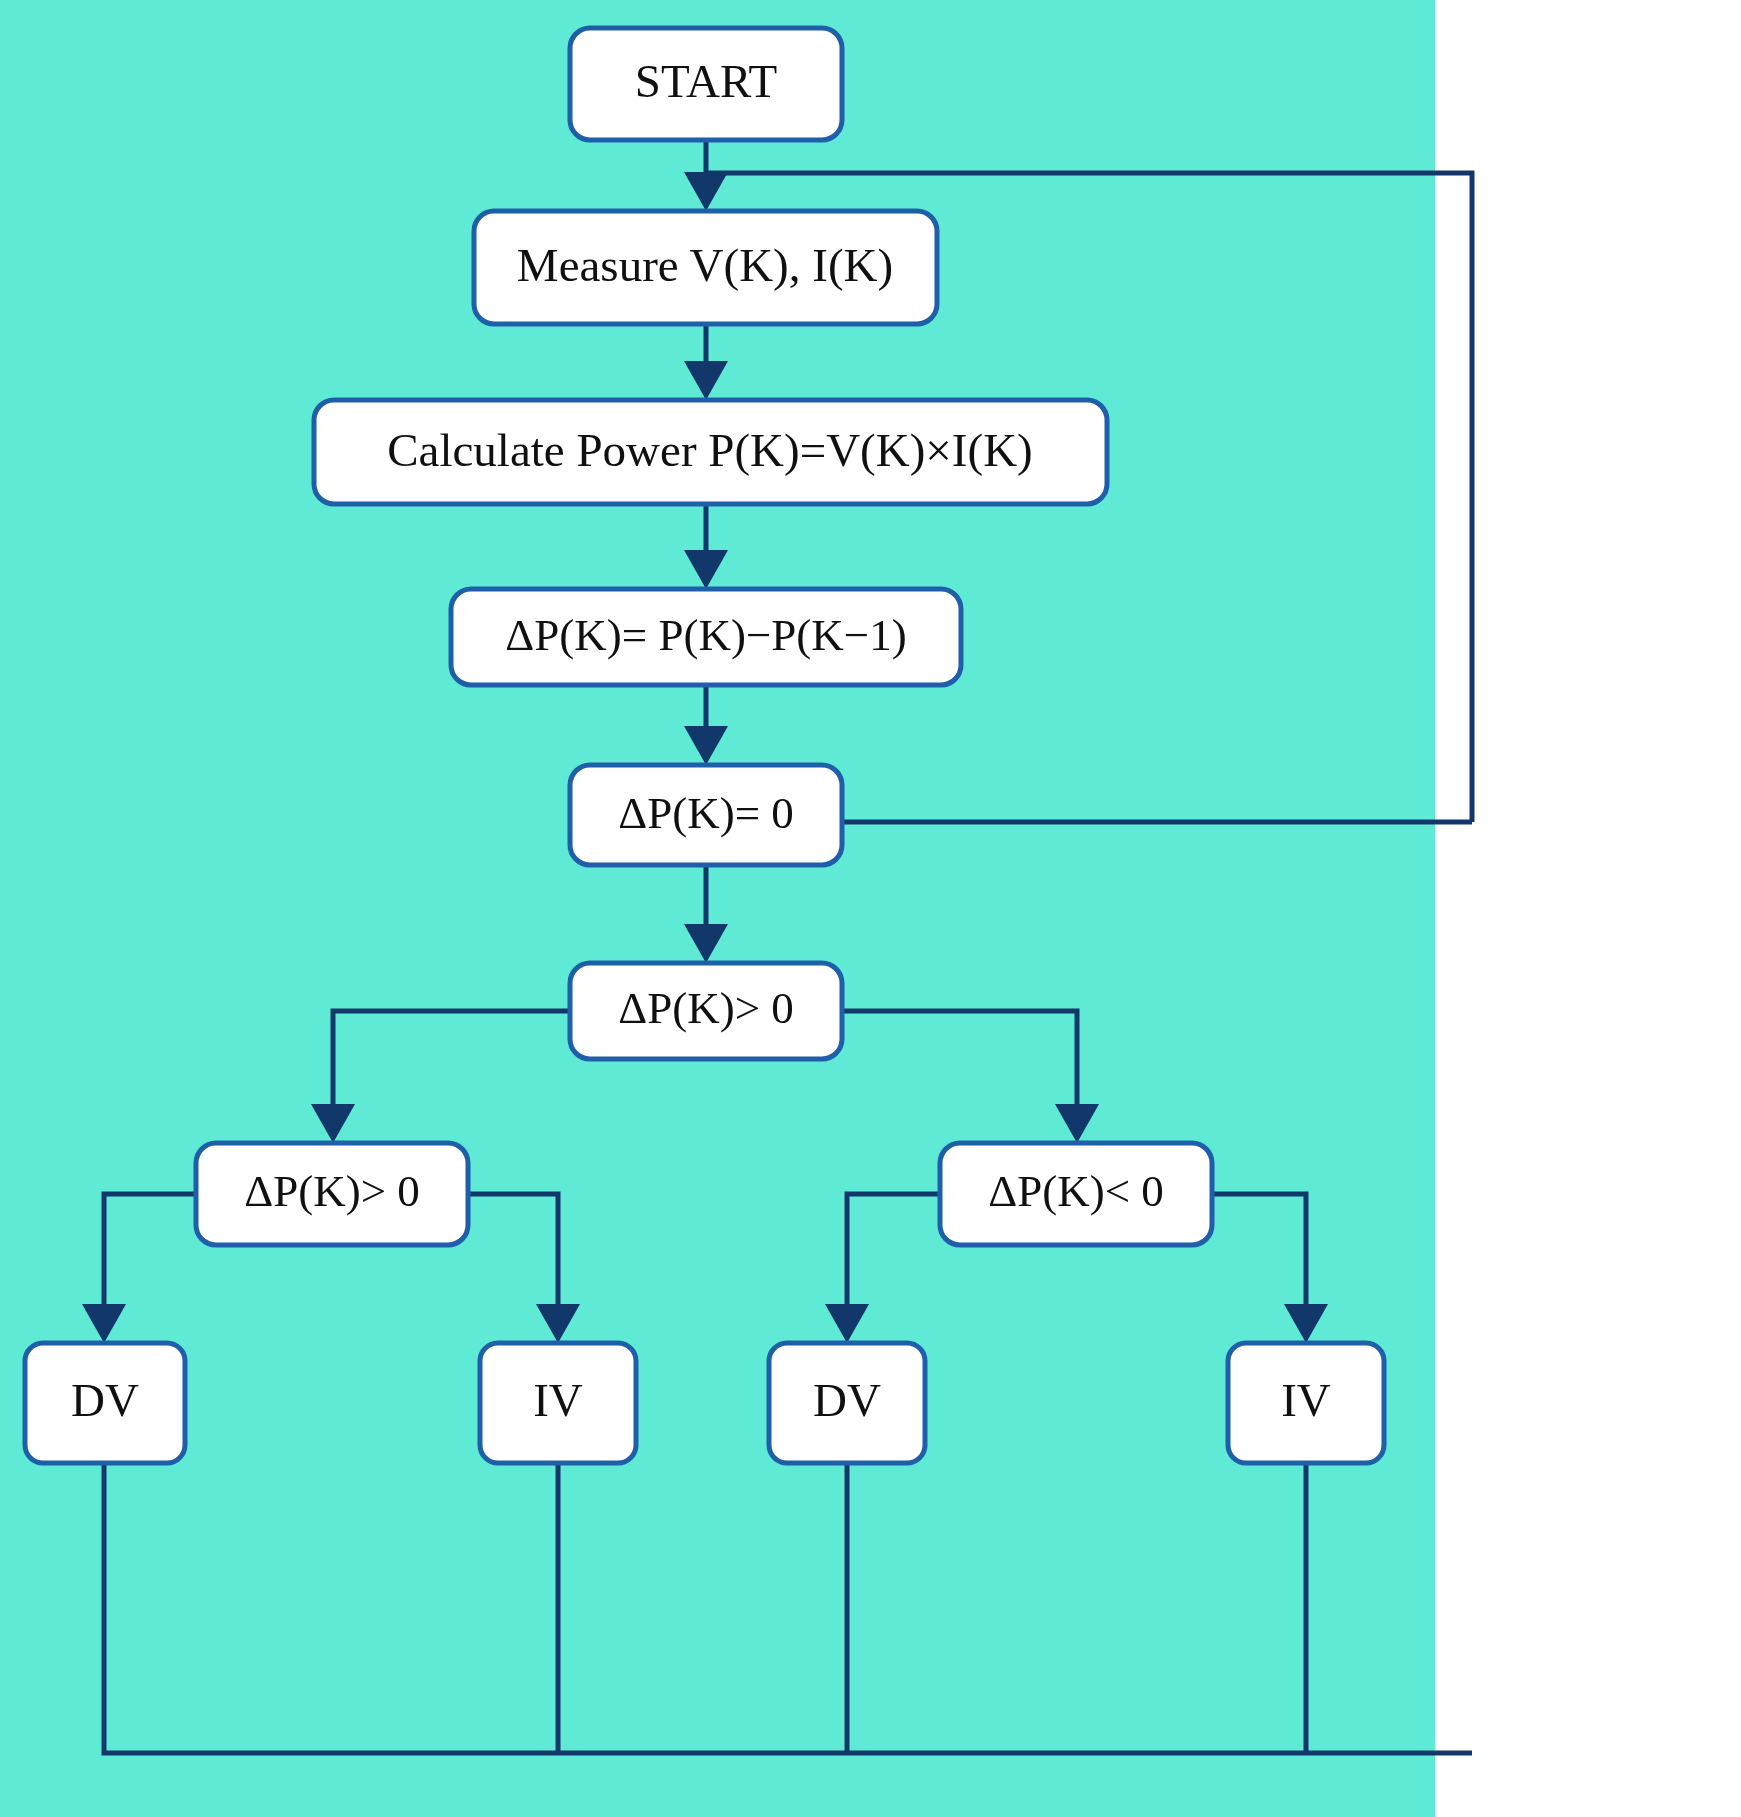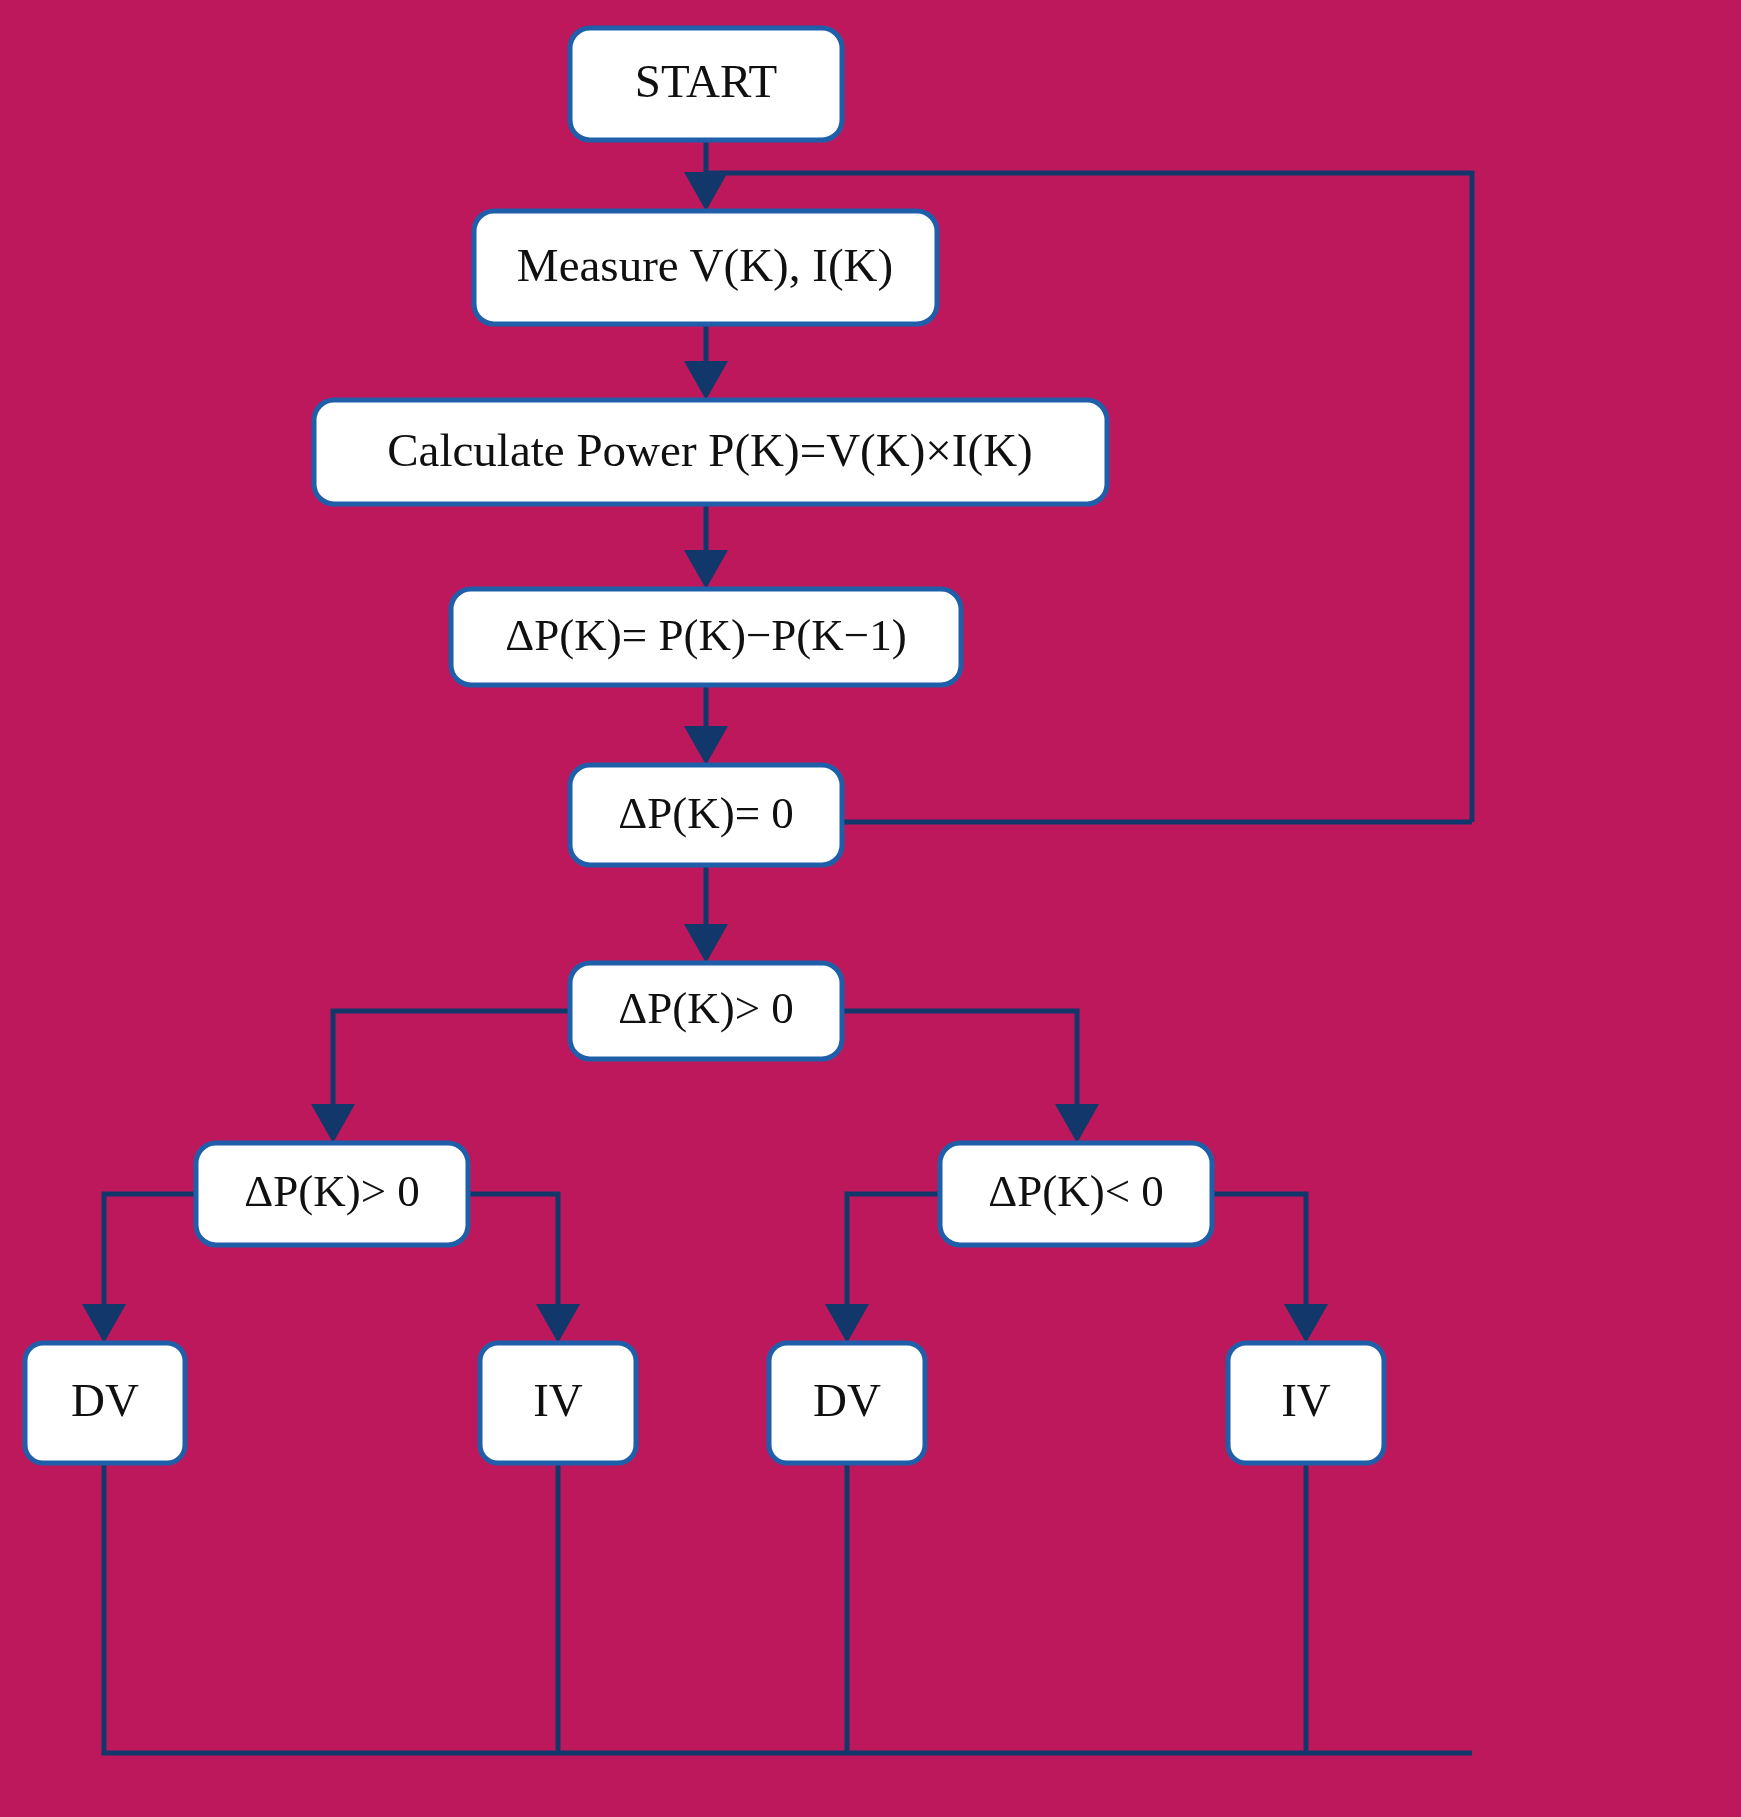--- a/index.html
+++ b/index.html
@@ -8,23 +8,23 @@
     background: #ffffff;
   }
   body {
     width: 1741px;
     height: 1817px;
     font-family: "Liberation Serif", "DejaVu Serif", serif;
     overflow: hidden;
   }
   #flowchart-root {
     position: relative;
-    width: 1741px;
+    width: 1435px;
     height: 1817px;
-    background: #be185d;
+    background: #5eead4;
   }
   svg.diagram {
     display: block;
     width: 1741px;
     height: 1817px;
   }
   .node-box {
     fill: #ffffff;
     stroke: #1f5FA9;
     stroke-width: 5;

